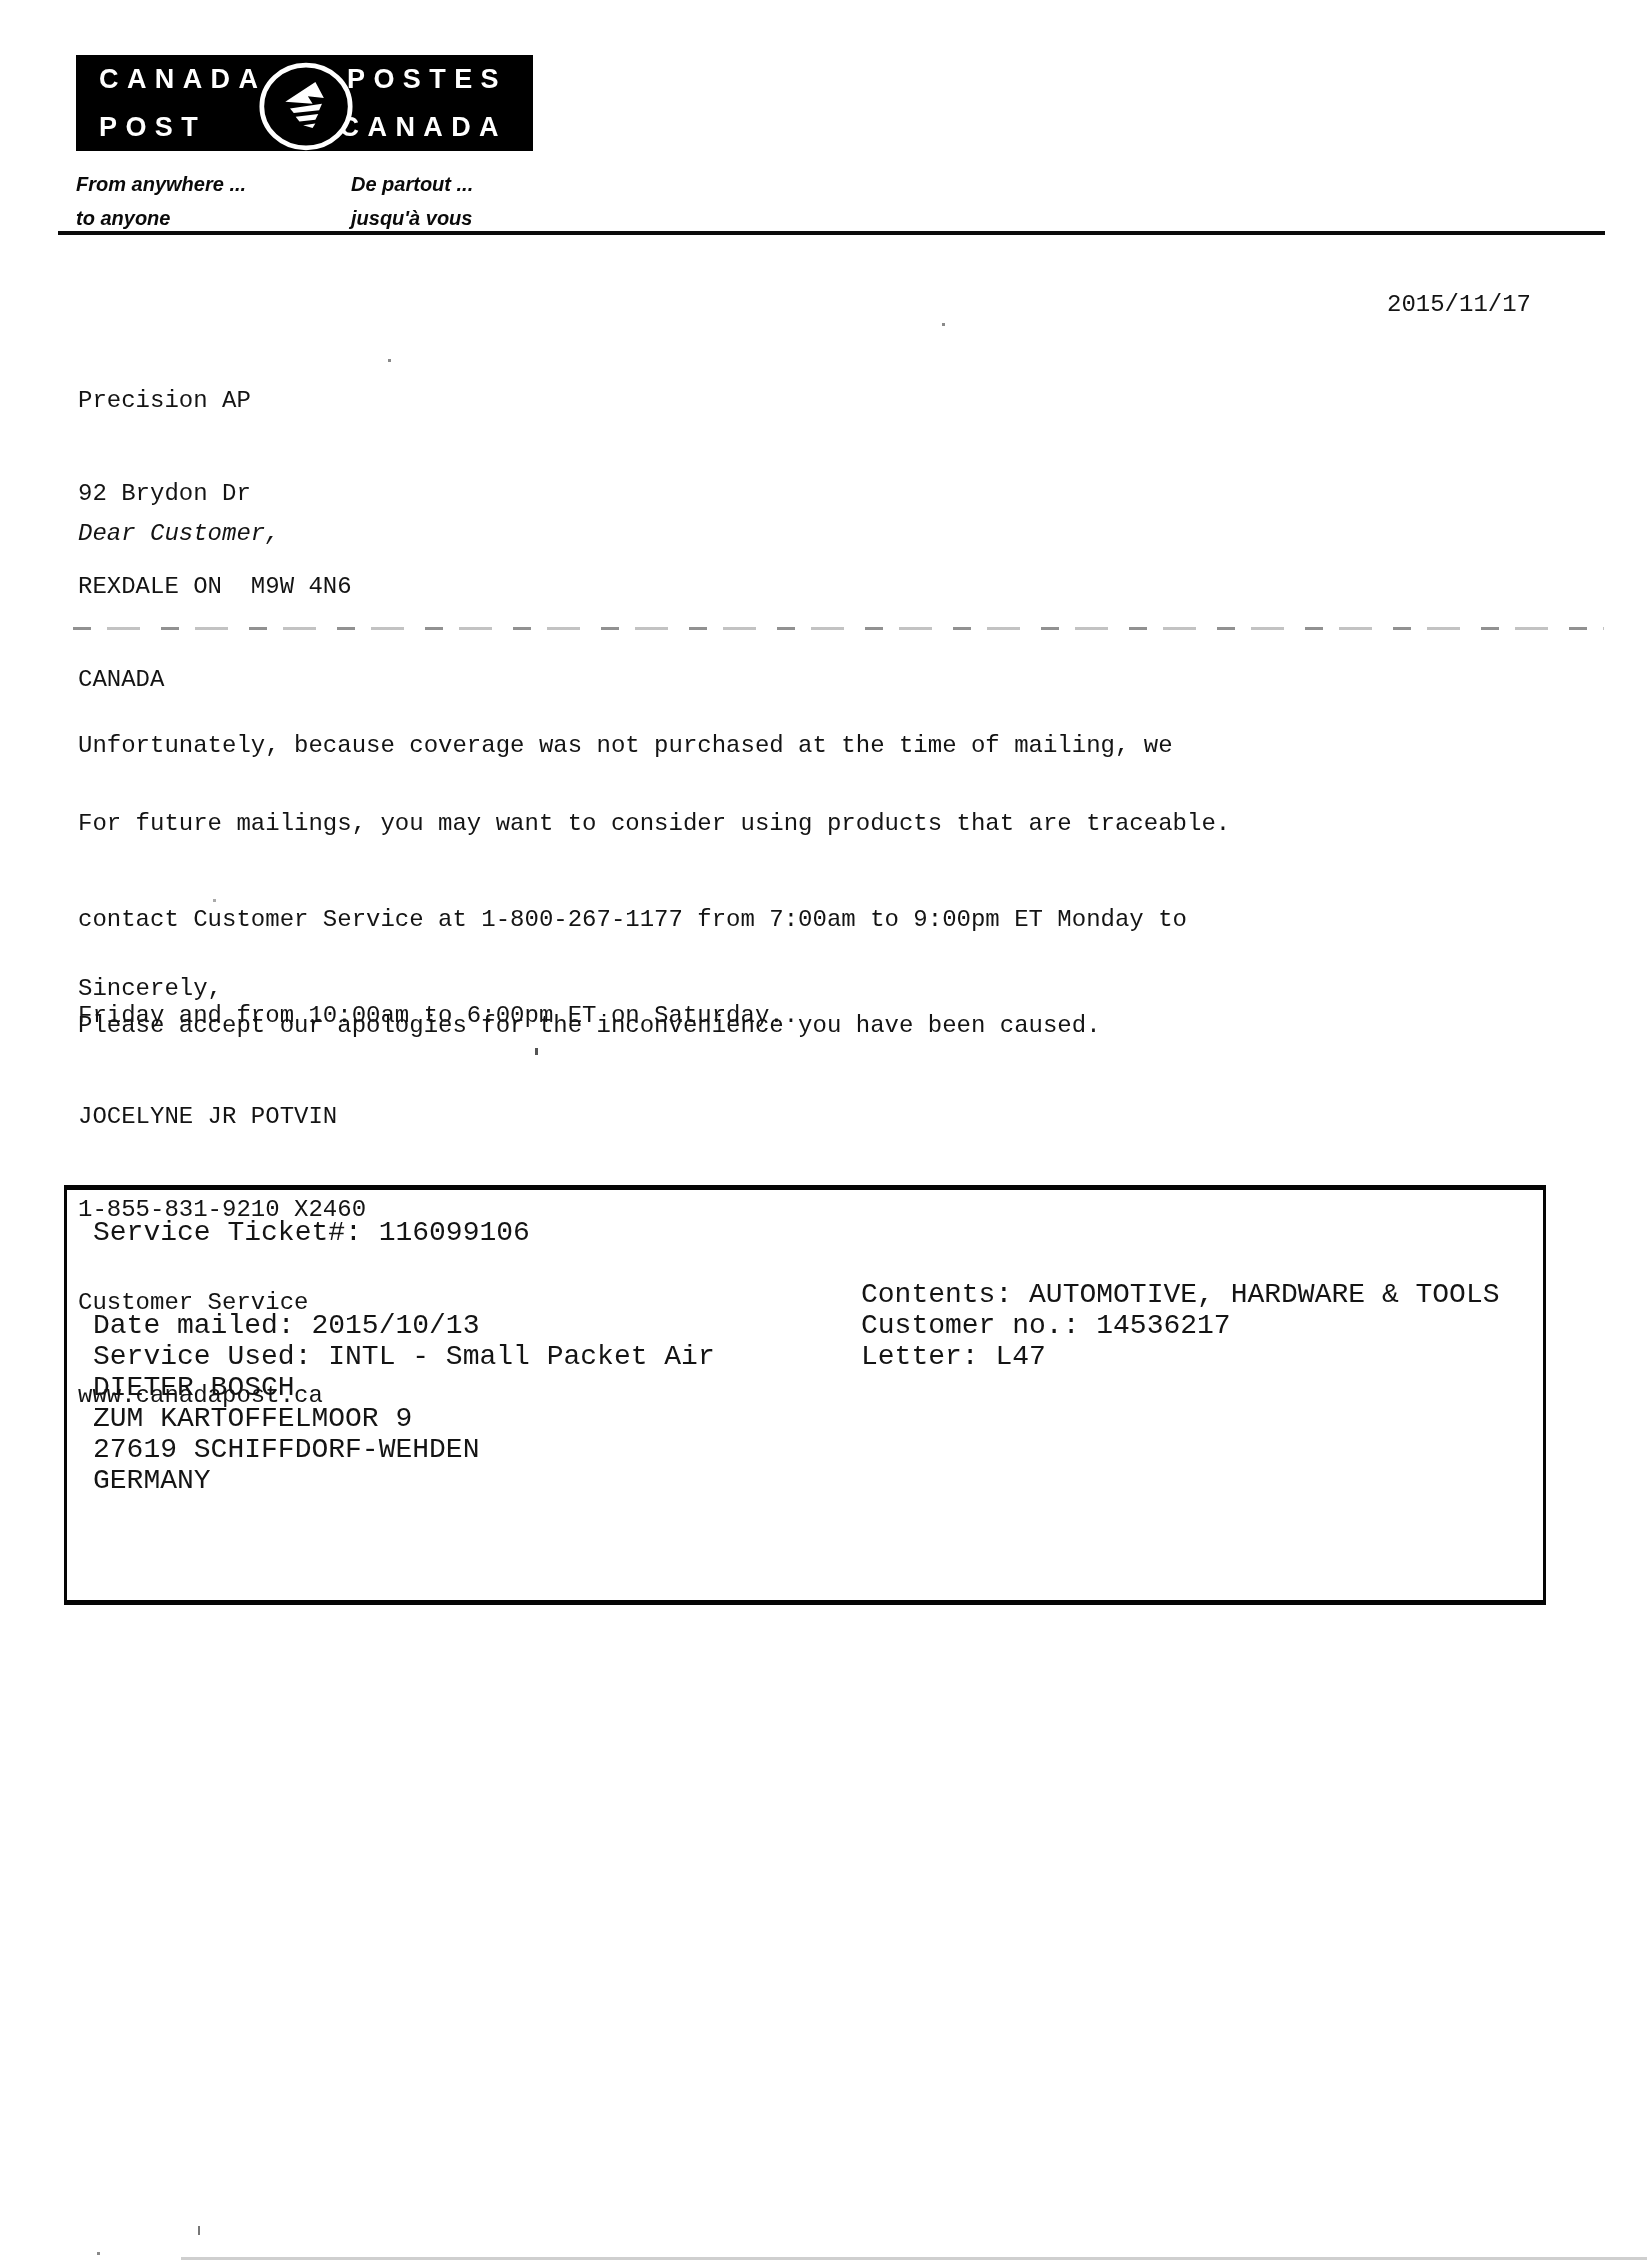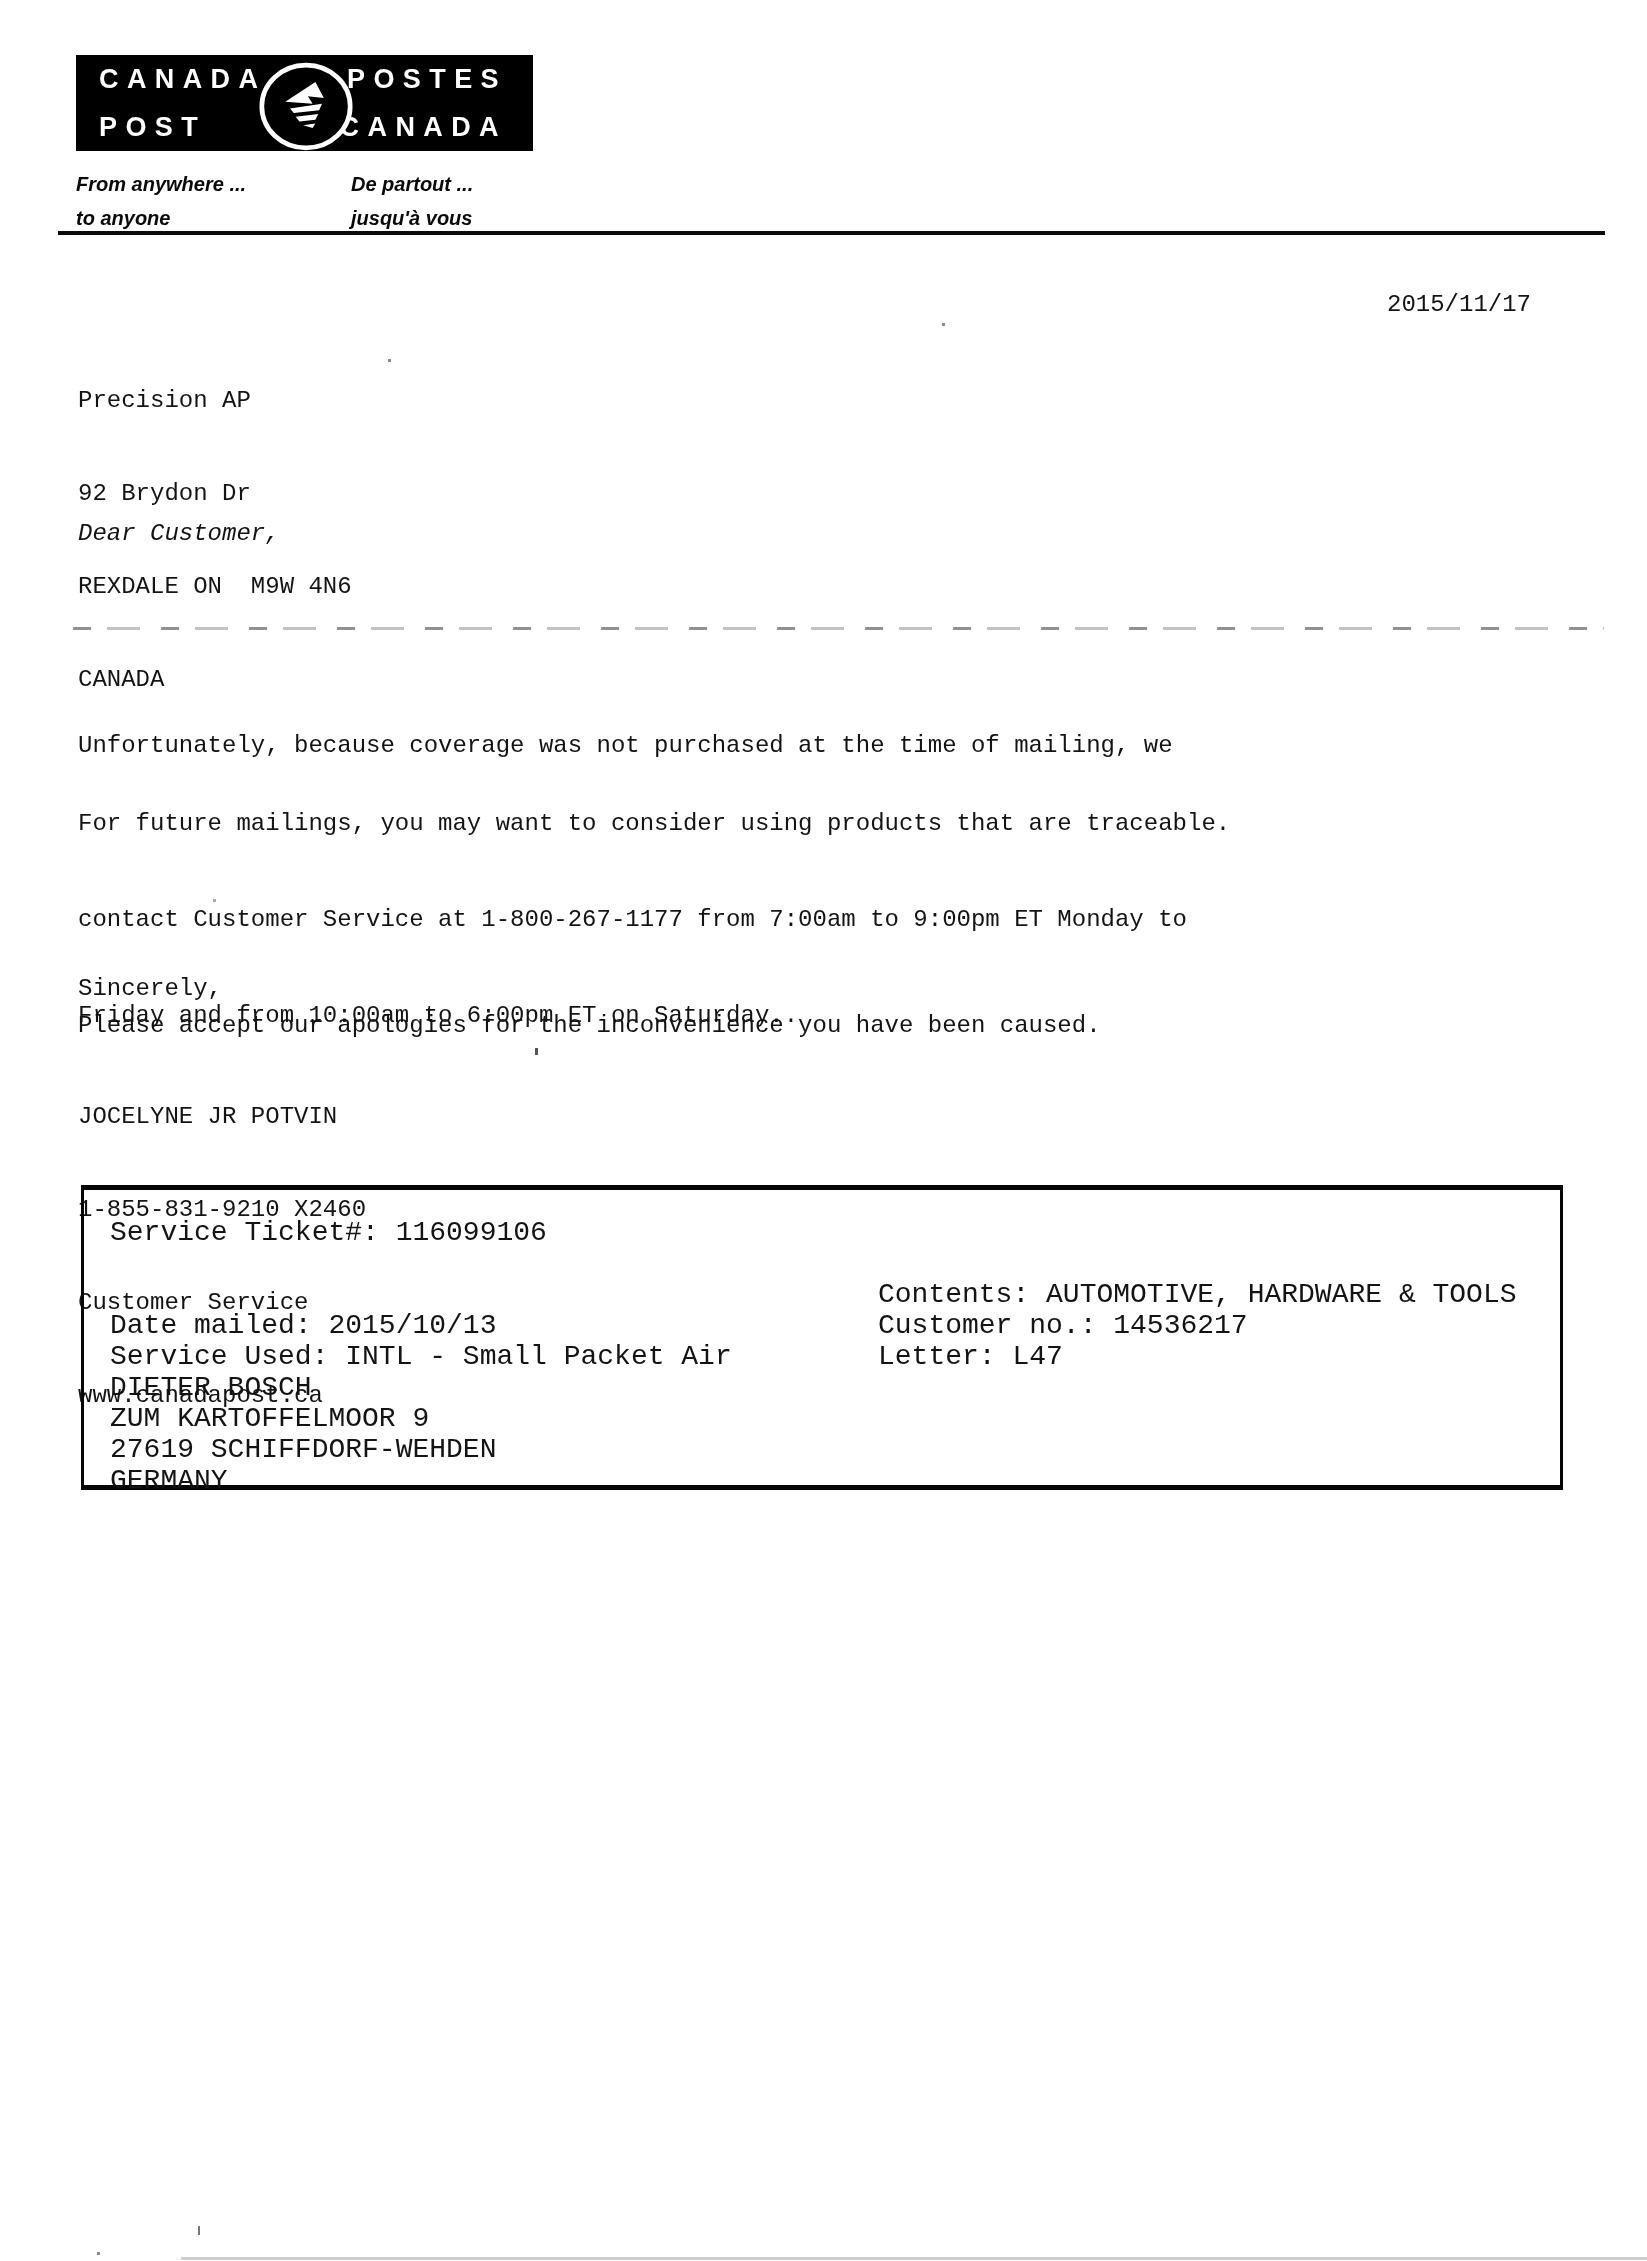--- a/index.html
+++ b/index.html
@@ -50,21 +50,21 @@
     background:repeating-linear-gradient(90deg,
       rgba(55,55,55,.55) 0px, rgba(55,55,55,.55) 18px,
       rgba(55,55,55,0) 18px, rgba(55,55,55,0) 34px,
       rgba(55,55,55,.30) 34px, rgba(55,55,55,.30) 67px,
       rgba(55,55,55,0) 67px, rgba(55,55,55,0) 88px);
   }
   .speck{position:absolute;background:#8a8a8a;}
   .bottom-edge{position:absolute;left:181px;bottom:1.3px;width:1466px;height:3.2px;background:#cfcfcf;}
   
   .tbox{
-    position:absolute;left:81px;top:1185px;width:1482px;height:305px;
+    position:absolute;left:64px;top:1185px;width:1482px;height:420px;
     border:3.2px solid #050505;border-top-width:5.8px;border-bottom-width:5.2px;border-right-width:3.9px;
     box-sizing:border-box;
   }
   .tbox .bl{position:absolute;font-family:"Liberation Mono", monospace;font-size:28px;line-height:31px;white-space:pre;color:#141414;}
 </style>
 </head>
 <body>
 
 <div class="page">
 

